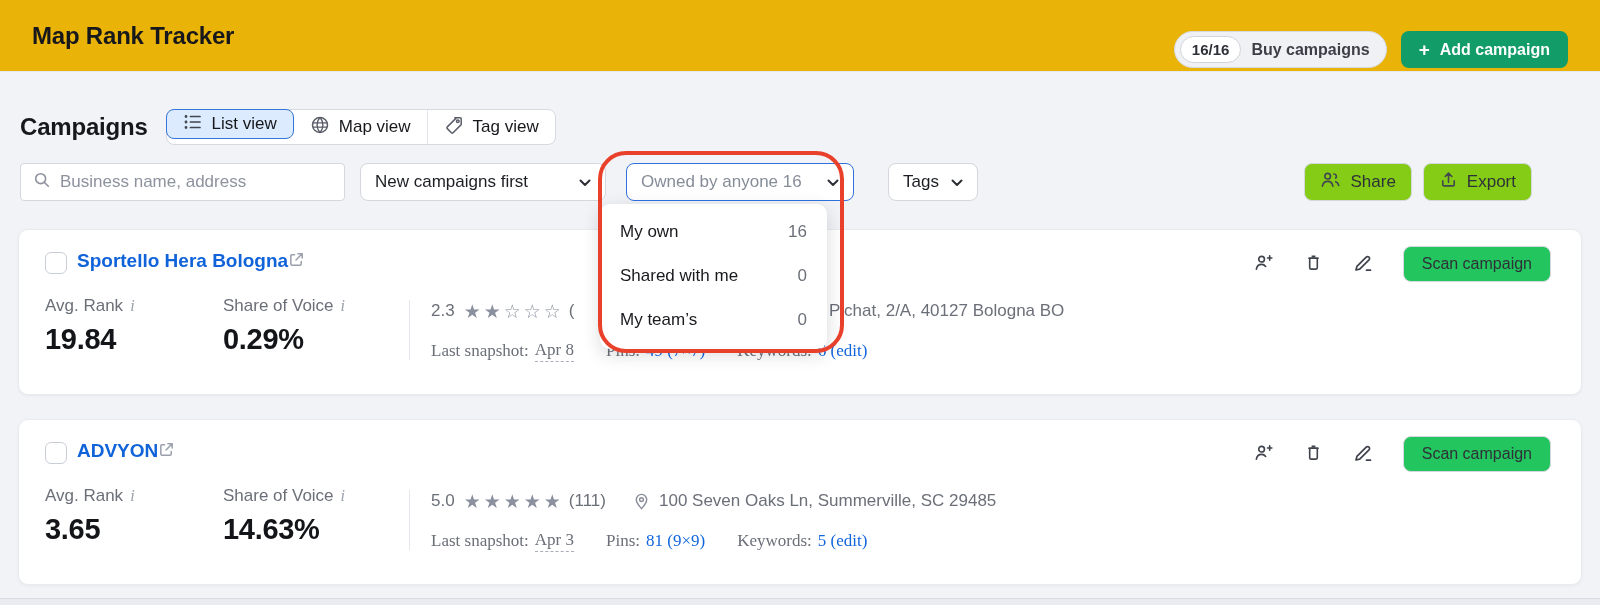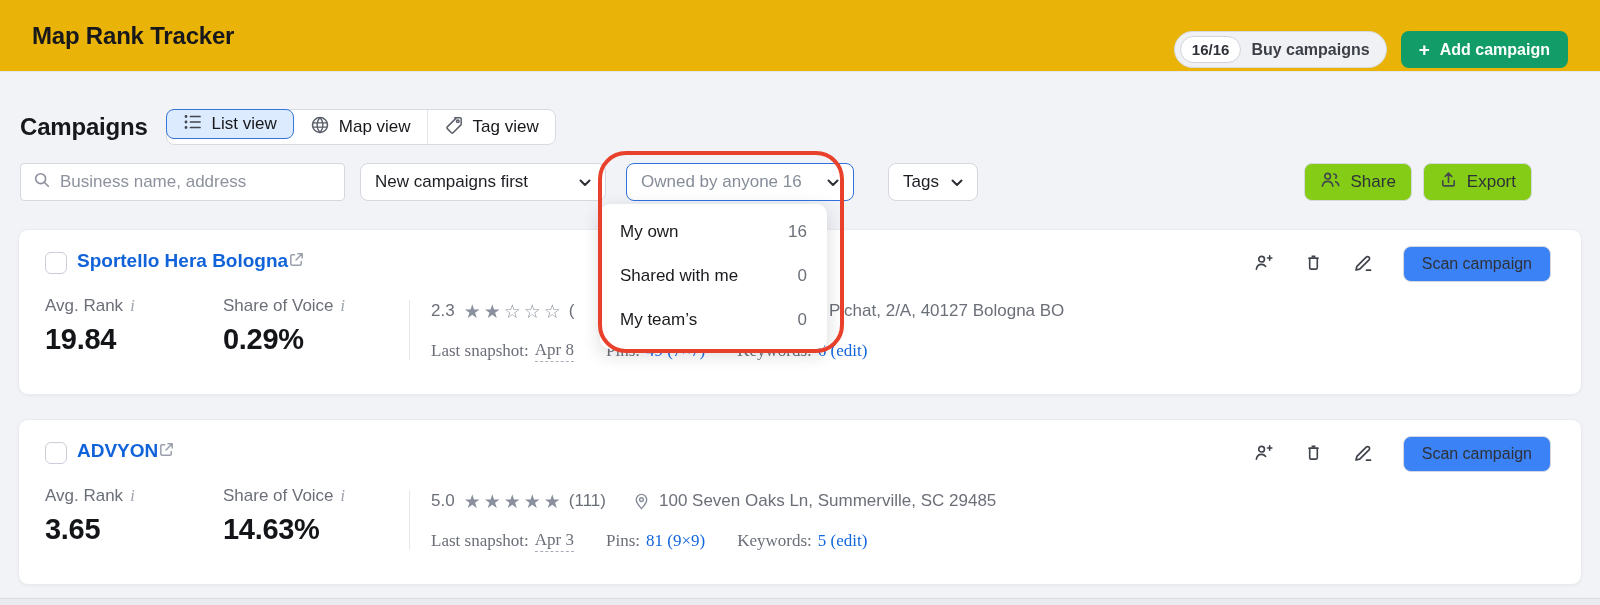--- a/index.html
+++ b/index.html
@@ -114,21 +114,21 @@
   .row2 .group { display: flex; align-items: center; gap: 6px; font-family: Liberation Serif, serif; }
   .row2 .group + .group { margin-left: 32px; }
   .dashed-date { border-bottom: 1.5px dashed #a9aeb9; padding-bottom: 1px; cursor: pointer; }
   .blue-link { color: #1266dd; text-decoration: none; cursor: pointer; }
   .card-actions {
     position: absolute; right: 30px; top: 16px; height: 36px;
     display: flex; align-items: center; gap: 30px;
   }
   .icon-btn { display: flex; align-items: center; cursor: pointer; background: none; border: none; padding: 0; }
   .scan-btn {
-    height: 36px; background: #3b82f6; border: 1px solid #d4d7de; border-radius: 8px;
+    height: 36px; background: #22c55e; border: 1px solid #d4d7de; border-radius: 8px;
     padding: 0 18px; font-size: 16px; color: #2e3138; cursor: pointer; font-family: inherit;
   }
   
   .owner-menu {
     position: absolute; left: 600px; top: 204px; width: 227px; height: 145px;
     background: #fff; border-radius: 10px; box-shadow: 0 5px 18px rgba(20,24,40,.16);
     padding: 6px 0; z-index: 50;
   }
   .owner-menu .item {
     height: 44px; padding: 0 20px; display: flex; align-items: center;

